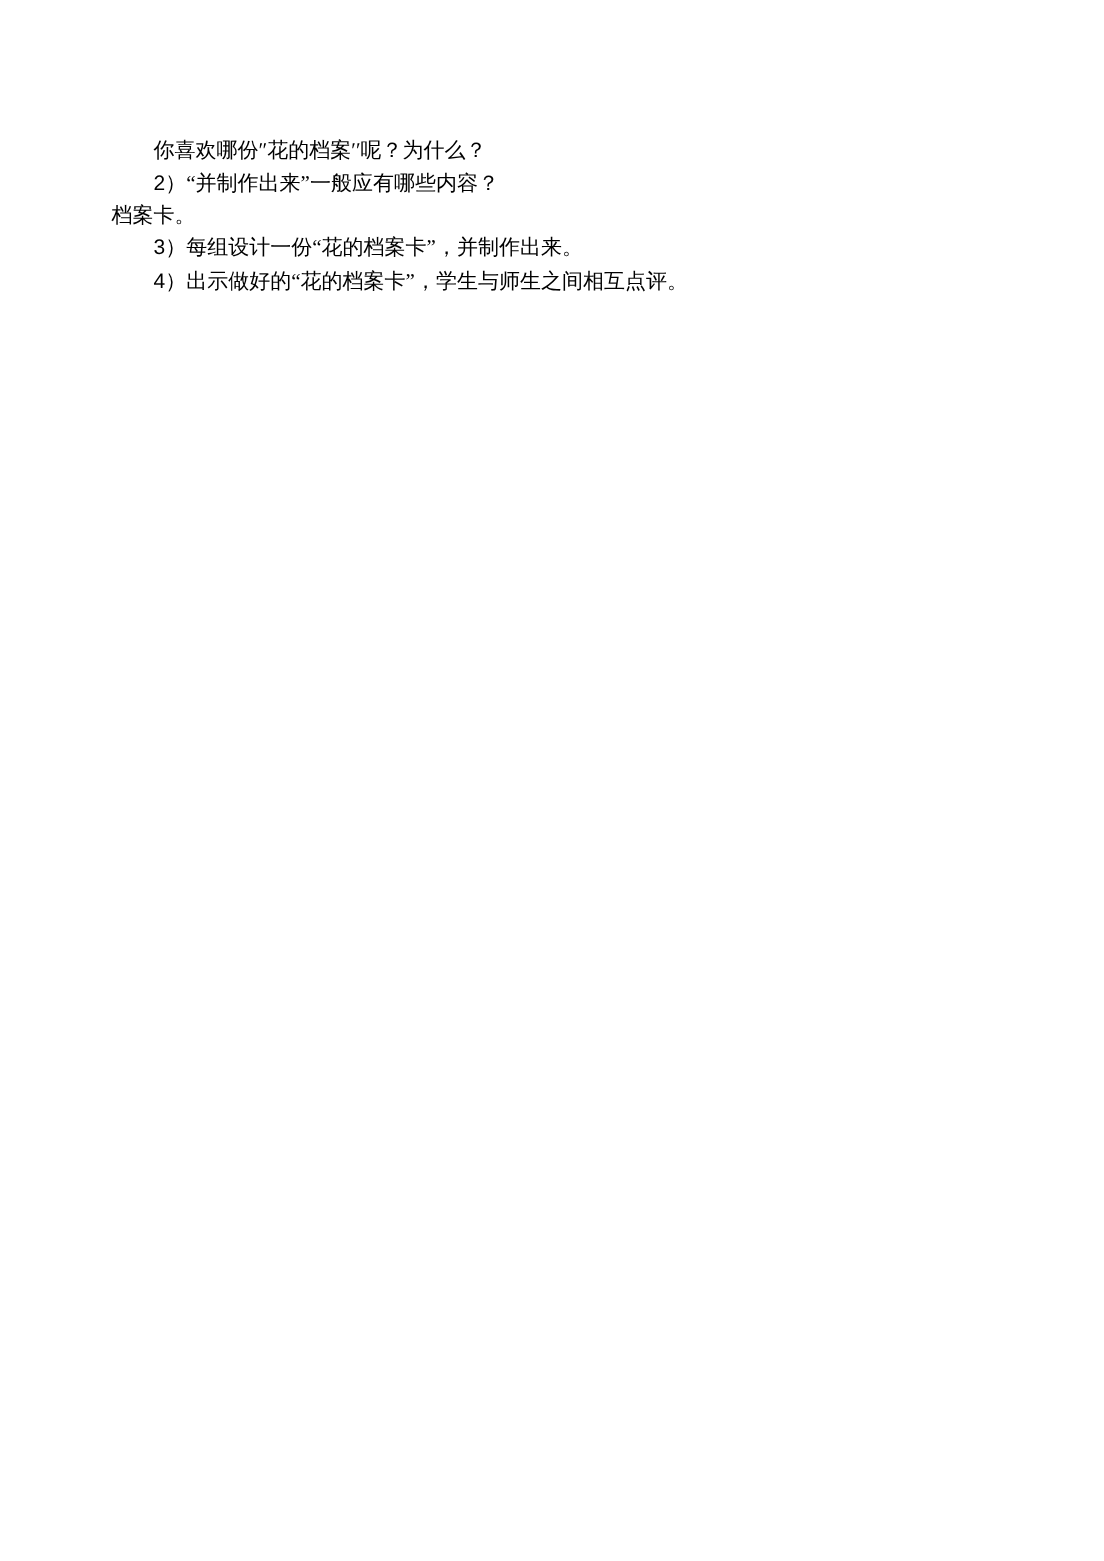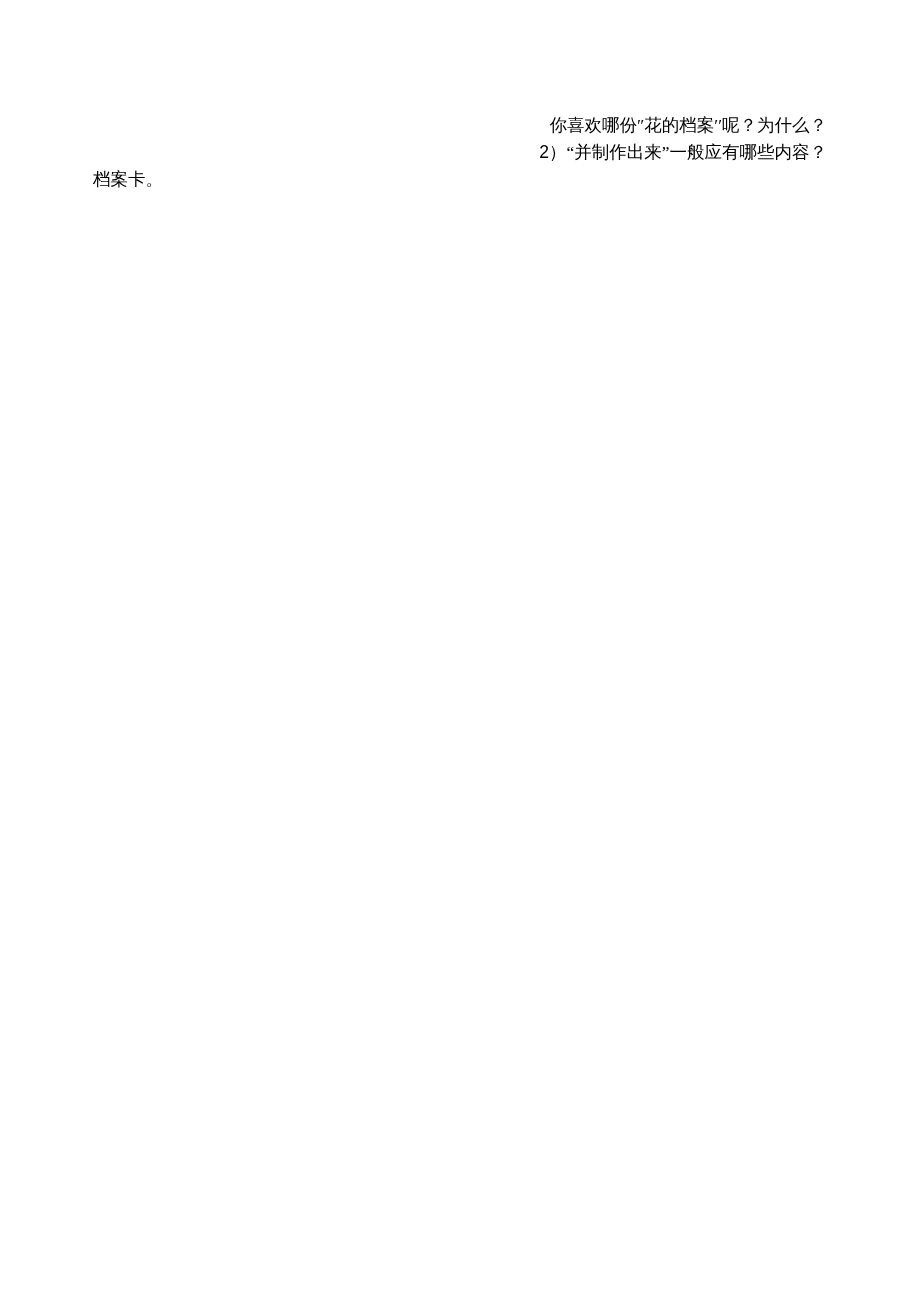--- a/index.html
+++ b/index.html
@@ -12,32 +12,33 @@
       width: 920px;
       min-height: 1301px;
       font-family: "SimSun", "宋体", serif;
       font-size: 17.5px;
       line-height: 1.55;
       color: #000000;
       padding: 112px 93px 0 93px;
     }
     .paragraph {
       text-indent: 2em;
-      text-align: right;
     }
     .paragraph-hang {
       text-indent: 0;
     }
     .line {
       display: block;
     }
     .num {
       font-family: Arial, sans-serif;
     }
   </style>
 </head>
 <body>
 
 <div class="content">
   <span class="line paragraph">你喜欢哪份″花的档案′′呢？为什么？</span>
   <span class="line paragraph"><span class="num">2</span><span>）“并制作出来”一般应有哪些内容？</span></span>
   <span class="line paragraph-hang">档案卡。</span>
+  <span class="line paragraph"><span class="num">3</span><span>）每组设计一份“花的档案卡”，并制作出来。</span></span>
+  <span class="line paragraph"><span class="num">4</span><span>）出示做好的“花的档案卡”，学生与师生之间相互点评。</span></span>
 </div>
 
 </body></html>

